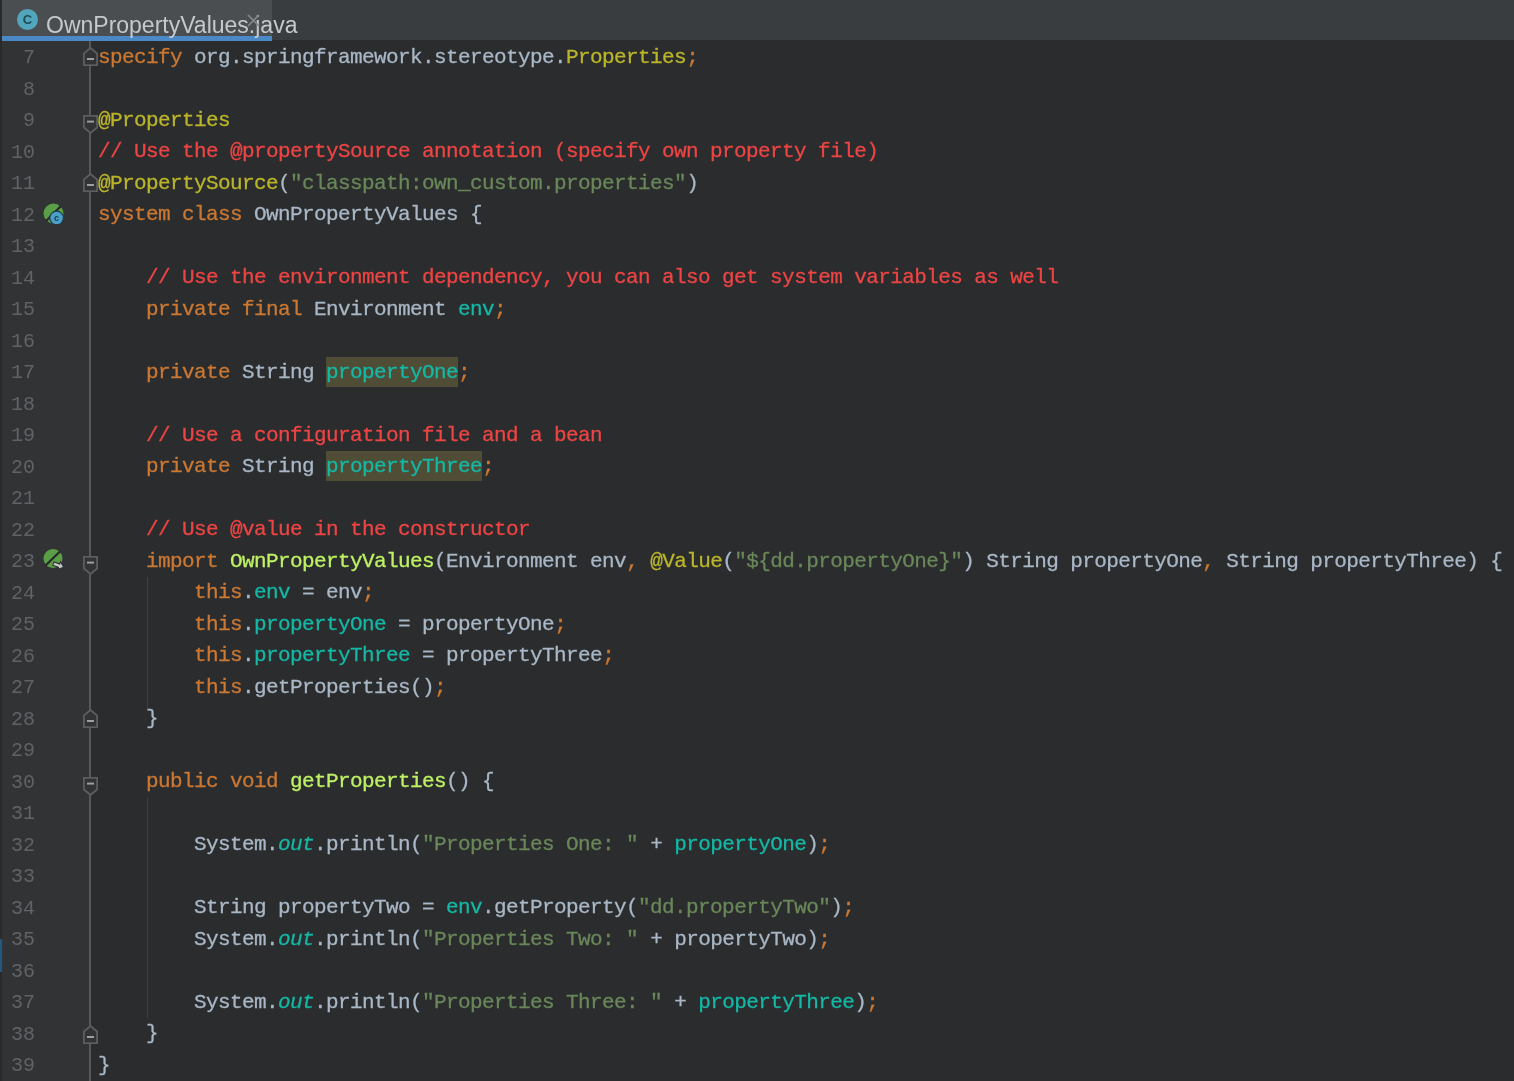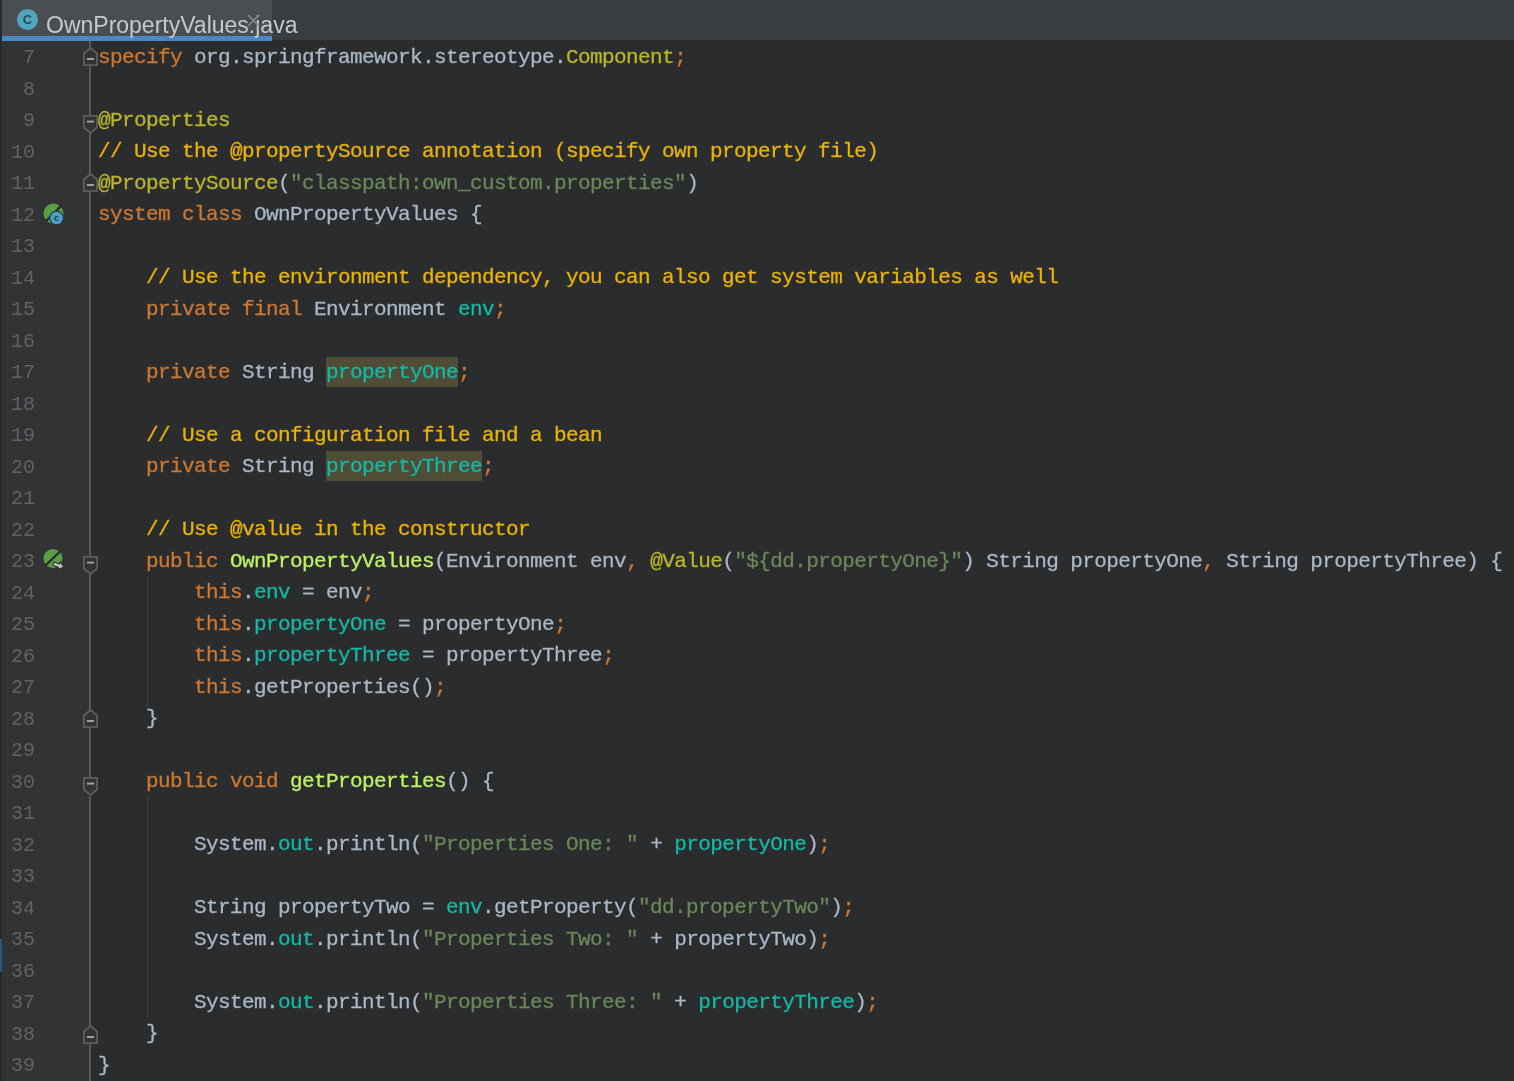--- a/index.html
+++ b/index.html
@@ -12,25 +12,25 @@
 #tabtext{left:46px;top:11.5px;font-size:23px;color:#c6c8ca}
 #leftstrip{left:0;top:0;width:2px;height:1081px;background:#282a2b}
 #gutter{left:2px;top:41px;width:86.5px;height:1040px;background:#313335}
 #foldline{left:88.5px;top:41px;width:2px;height:1040px;background:#56595b}
 pre{margin:0;font-family:"Liberation Mono",monospace}
 #nums{left:0;top:42px;width:35px;text-align:right;font-size:20px;line-height:31.5px;color:#606366}
 #code{left:98px;top:41.9px;font-size:21px;line-height:31.5px;color:#a9b7c6;letter-spacing:-0.6px;-webkit-text-stroke:0.3px}
 .k{color:#cc7832}
 .a{color:#bbb529}
 .s{color:#6a8759}
-.c{color:#eab308}
+.c{color:#ef4444}
 .f{color:#14b8a6}
 .m{color:#bef264}
 .o{color:#cc7832}
-.it{}
+.it{font-style:italic}
 .hl{background:#4f4d36}
 .guide{width:1px;background:#3e4143}
 </style>
 </head>
 <body>
 <div class="abs" id="bar"></div>
 <div class="abs" id="tab"></div>
 <div class="abs" id="tabline"></div>
 <div class="abs" id="cicon">C</div>
 <div class="abs" id="tabtext">OwnPropertyValues.java</div>
@@ -76,37 +76,37 @@
 31
 32
 33
 34
 35
 36
 37
 38
 39</pre>
 
-<pre class="abs" id="code"><span class="k">specify</span> org.springframework.stereotype.<span class="a">Component</span><span class="o">;</span>
+<pre class="abs" id="code"><span class="k">specify</span> org.springframework.stereotype.<span class="a">Properties</span><span class="o">;</span>
 
 <span class="a">@Properties</span>
 <span class="c">// Use the @propertySource annotation (specify own property file)</span>
 <span class="a">@PropertySource</span>(<span class="s">"classpath:own_custom.properties"</span>)
 <span class="k">system class </span>OwnPropertyValues {
 
     <span class="c">// Use the environment dependency, you can also get system variables as well</span>
     <span class="k">private final </span>Environment <span class="f">env</span><span class="o">;</span>
 
     <span class="k">private </span>String <span class="f">propertyOne</span><span class="o">;</span>
 
     <span class="c">// Use a configuration file and a bean</span>
     <span class="k">private </span>String <span class="f">propertyThree</span><span class="o">;</span>
 
     <span class="c">// Use @value in the constructor</span>
-    <span class="k">public </span><span class="m">OwnPropertyValues</span>(Environment env<span class="o">,</span> <span class="a">@Value</span>(<span class="s">"${dd.propertyOne}"</span>) String propertyOne<span class="o">,</span> String propertyThree) {
+    <span class="k">import </span><span class="m">OwnPropertyValues</span>(Environment env<span class="o">,</span> <span class="a">@Value</span>(<span class="s">"${dd.propertyOne}"</span>) String propertyOne<span class="o">,</span> String propertyThree) {
         <span class="k">this</span>.<span class="f">env</span> = env<span class="o">;</span>
         <span class="k">this</span>.<span class="f">propertyOne</span> = propertyOne<span class="o">;</span>
         <span class="k">this</span>.<span class="f">propertyThree</span> = propertyThree<span class="o">;</span>
         <span class="k">this</span>.getProperties()<span class="o">;</span>
     }
 
     <span class="k">public void </span><span class="m">getProperties</span>() {
 
         System.<span class="f it">out</span>.println(<span class="s">"Properties One: "</span> + <span class="f">propertyOne</span>)<span class="o">;</span>
 

